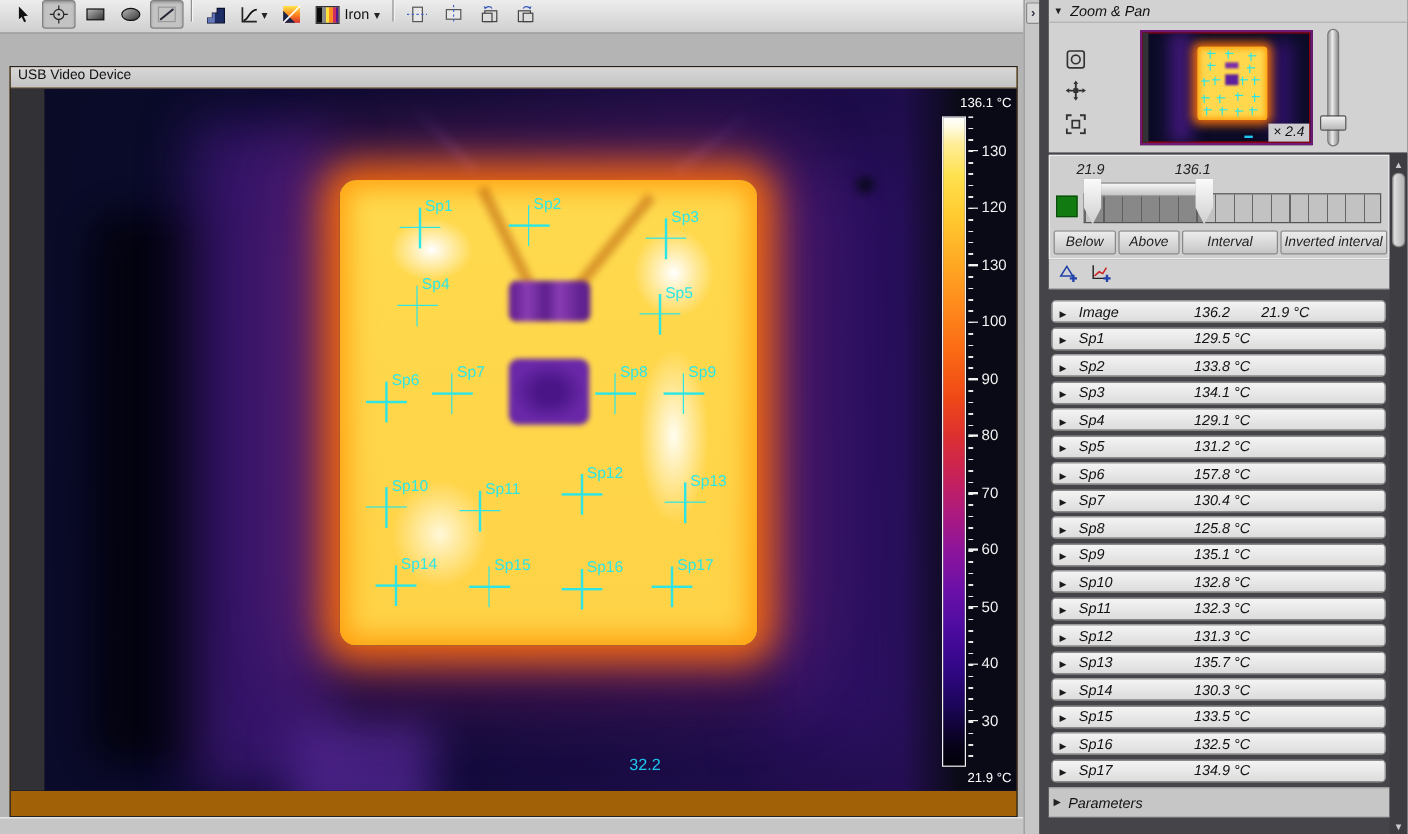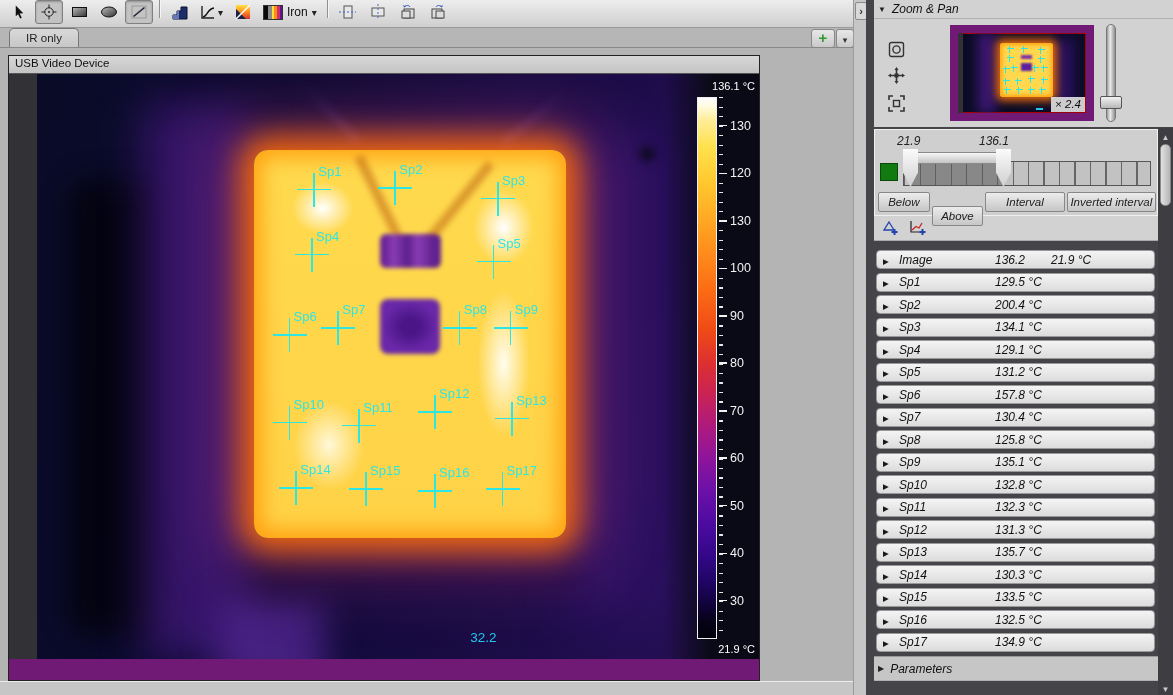--- a/index.html
+++ b/index.html
@@ -25,21 +25,21 @@
   .tab{position:absolute;left:9px;top:0;width:70px;height:19px;background:linear-gradient(#d9d9d9,#c7c7c7);
        border:1px solid #777;border-bottom:none;border-radius:5px 5px 0 0;
        display:flex;align-items:center;justify-content:center;font-size:11.5px;color:#222;box-sizing:border-box;}
   .tab-plus,.tab-dd{position:absolute;top:1px;height:17px;background:linear-gradient(#e8e8e8,#c9c9c9);
        border:1px solid #888;border-radius:3px;display:flex;align-items:center;justify-content:center;}
   .tab-plus{left:811px;width:22px;}
   .tab-dd{left:836px;width:16px;}
   .plus-glyph::before{content:"+";font-weight:bold;font-size:15px;color:#2f9b2f;line-height:10px;}
   .ddsmall::before{content:"▾";font-size:9px;color:#333;}
   
-  .viewer-panel{position:absolute;left:8px;top:55px;width:752px;height:626px;border:1px solid #222;box-sizing:border-box;background:#701a75;}
+  .viewer-panel{position:absolute;left:8px;top:55px;width:840px;height:626px;border:1px solid #222;box-sizing:border-box;background:#a16207;}
   .viewer-title{height:16px;background:linear-gradient(#d8d8d8,#c3c3c3);border-bottom:1px solid #555;
        font-size:11.5px;color:#111;padding:1px 0 0 6px;}
   .stage{position:relative;width:100%;height:585px;background:#0b0b26;overflow:hidden;}
   .lay{position:absolute;}
   .bg-grad{inset:0;background:linear-gradient(100deg,#0a0c26 0%,#0b0930 35%,#150b3e 55%,#1d0d4a 75%,#2a1058 100%);}
   .fixture{left:8%,;left:8%;top:18%;width:13%;height:78%;background:#03030e;filter:blur(14px);opacity:.9;border-radius:20px;}
   .purple-band{left:18%;top:5%;width:14%;height:95%;background:#3c1773;filter:blur(22px);opacity:.85;}
   .purple-right{left:75%;top:10%;width:14%;height:84%;background:#2e1166;filter:blur(26px);opacity:.8;}
   .purple-bl{left:28%;top:90%;width:14%;height:16%;background:#5a2a9e;filter:blur(18px);opacity:.7;}
   .bench{left:34%;top:80%;width:42%;height:9%;background:rgba(20,5,50,.28);filter:blur(8px);}
@@ -109,21 +109,21 @@
   .split-btn::before{content:"›";font-size:11px;color:#334;font-weight:bold;line-height:10px;}
   
   .right-panel{position:absolute;left:866px;top:0;width:307px;height:695px;background:#454549;font-style:italic;}
   .rp-col{position:absolute;left:8px;top:0;width:284px;}
   .sec-head{height:18px;background:#d2d2d2;display:flex;align-items:center;font-size:12px;color:#111;padding-left:4px;border-bottom:1px solid #b0b0b0;}
   .sec-head::before{content:"▼";font-size:8px;margin-right:6px;color:#222;}
   .sec-head.collapsed::before{content:"▶";}
   .wideqp{width:299px;}
   .zp-body{position:relative;width:299px;height:108px;background:#d2d2d2;}
   .zp-btn{position:absolute;left:12px;width:21px;height:20px;display:flex;align-items:center;justify-content:center;}
-  .thumb{position:absolute;left:76px;top:6px;width:144px;height:96px;border:8px solid #701a75;box-sizing:border-box;background:#0b0b26;}
+  .thumb{position:absolute;left:76px;top:6px;width:144px;height:96px;border:2px solid #701a75;box-sizing:border-box;background:#0b0b26;}
   .mini-stage{position:relative;width:100%;height:100%;overflow:hidden;box-shadow:inset 0 0 0 1px #a00;}
   .m-left{left:0;top:0;width:5px;height:100%;background:#323236;}
   .m-pband{left:16%;top:0;width:14%;height:100%;background:#3c1773;filter:blur(6px);}
   .m-pright{left:76%;top:8%;width:14%;height:84%;background:#2e1166;filter:blur(7px);}
   .m-hot{left:32.7%;top:13%;width:41.5%;height:66.4%;border-radius:3px;background:#ffd84e;
     box-shadow:0 0 8px 4px rgba(255,115,10,.9),inset 0 0 4px 2px rgba(255,150,0,.8);}
   .m-conn{left:49.5%;top:27%;width:8%;height:6%;background:#7a2fa8;filter:blur(1px);}
   .m-dark{left:49.5%;top:38%;width:8%;height:9.5%;background:#5c1f9e;filter:blur(1px);}
   .m-val{left:61%;top:94%;width:7px;height:1.5px;background:#1fc8f0;}
   .zoom-badge{position:absolute;right:1px;bottom:1px;background:rgba(215,215,215,.95);color:#111;
@@ -141,21 +141,21 @@
     background-image:repeating-linear-gradient(90deg,#666 0 1px,transparent 1px 15.5px);}
   .rsel{position:absolute;left:7px;top:0;width:94px;height:100%;background:rgba(90,90,90,.55);}
   .rconn{position:absolute;left:33px;top:22px;width:96px;height:12px;background:linear-gradient(#f6f6f6,#c4c4c4);border:1px solid #8a8a8a;box-sizing:border-box;}
   .rhandle{position:absolute;top:19px;width:15px;height:38px;background:linear-gradient(180deg,#fbfbfb,#cfcfcf);
     clip-path:polygon(0 0,100% 0,100% 62%,50% 100%,0 62%);filter:drop-shadow(0 0 1px #333);}
   .rh1{left:28px;} .rh2{left:121px;}
   .range-swatch{position:absolute;left:5px;top:33px;width:18px;height:18px;background:#117a11;border:1px solid #0a4a0a;box-sizing:border-box;}
   .range-buttons{position:absolute;left:3px;top:62px;width:278px;height:20px;display:flex;gap:2px;}
   .range-buttons .rbtn{height:20px;background:linear-gradient(#ececec,#c6c6c6);border:1px solid #888;border-radius:2px;
     display:flex;align-items:center;justify-content:center;font-size:11.5px;color:#222;box-sizing:border-box;}
-  .range-buttons .rbtn:nth-child(1){width:52px;} .range-buttons .rbtn:nth-child(2){width:52px;margin-top:14px;}
+  .range-buttons .rbtn:nth-child(1){width:52px;} .range-buttons .rbtn:nth-child(2){width:52px;}
   .range-buttons .rbtn:nth-child(3){width:80px;} .range-buttons .rbtn:nth-child(4){width:90px;}
   
   .res-head{margin-top:2px;height:19px;background:#c9c9c9;}
   .res-toolbar{height:24px;background:#d2d2d2;display:flex;align-items:center;gap:8px;padding-left:6px;border-bottom:1px solid #aaa;}
   .rt-btn{width:20px;height:18px;display:flex;align-items:center;justify-content:center;}
   .rlist{height:415px;padding-top:9px;box-sizing:border-box;}
   .rrow{height:19px;margin:0 0 3.5px 2px;width:279px;background:linear-gradient(#f4f4f4,#dcdcdc);
     border:1px solid #999;border-radius:4px;box-sizing:border-box;
     display:grid;grid-template-columns:16px 96px 56px auto;align-items:center;padding-left:6px;font-size:12px;color:#111;}
   .rarrow::before{content:"▶";font-size:7.5px;color:#1a1a1a;}
@@ -294,31 +294,20 @@
             <svg width="16" height="16" viewBox="0 0 16 16">
               <rect x="2" y="5" width="10" height="9" fill="none" stroke="#444"></rect>
               <rect x="6" y="7" width="8" height="7" fill="#ddd" stroke="#444"></rect>
               <path d="M12 3 C10 1 7 1 6 3" stroke="#3355bb" fill="none"></path>
               <path d="M13 1 L12 3.4 L10 2.4 Z" fill="#3355bb"></path>
             </svg>
           </span>
       </div>
     </div>
 
-    <div class="tabbar">
-      <div class="tab">
-        <span>IR only</span>
-      </div>
-      <div class="tab-plus">
-          <span class="plus-glyph"></span>
-        </div>
-      <div class="tab-dd">
-          <span class="ddsmall"></span>
-        </div>
-    </div>
 
     <div class="viewer-panel">
       <div class="viewer-title">USB Video Device</div>
 
       <div class="stage">
         <div class="lay bg-grad"></div>
         <div class="lay fixture"></div>
         <div class="lay purple-band"></div>
         <div class="lay purple-right"></div>
         <div class="lay purple-bl"></div>
@@ -727,21 +716,21 @@
           <div class="rrow">
             <span class="rarrow"></span>
             <span class="rname">Sp1</span>
             <span class="rv1">129.5 °C</span>
             <span class="rv2"></span>
           </div>
 
           <div class="rrow">
             <span class="rarrow"></span>
             <span class="rname">Sp2</span>
-            <span class="rv1">200.4 °C</span>
+            <span class="rv1">133.8 °C</span>
             <span class="rv2"></span>
           </div>
 
           <div class="rrow">
             <span class="rarrow"></span>
             <span class="rname">Sp3</span>
             <span class="rv1">134.1 °C</span>
             <span class="rv2"></span>
           </div>
 

